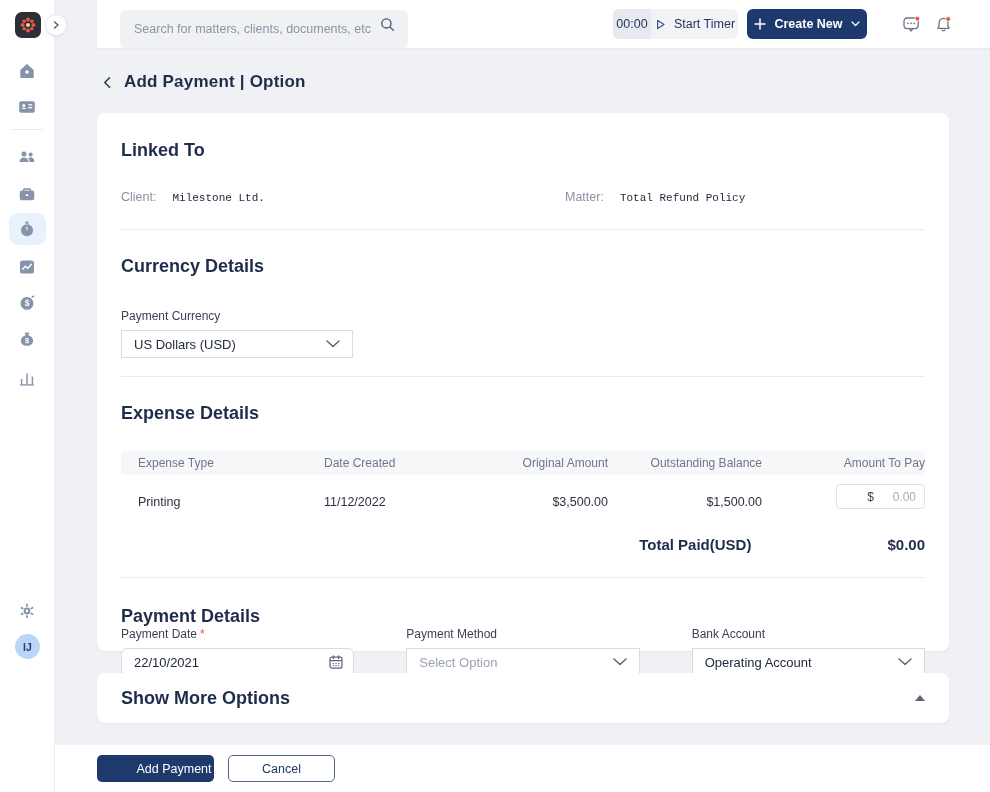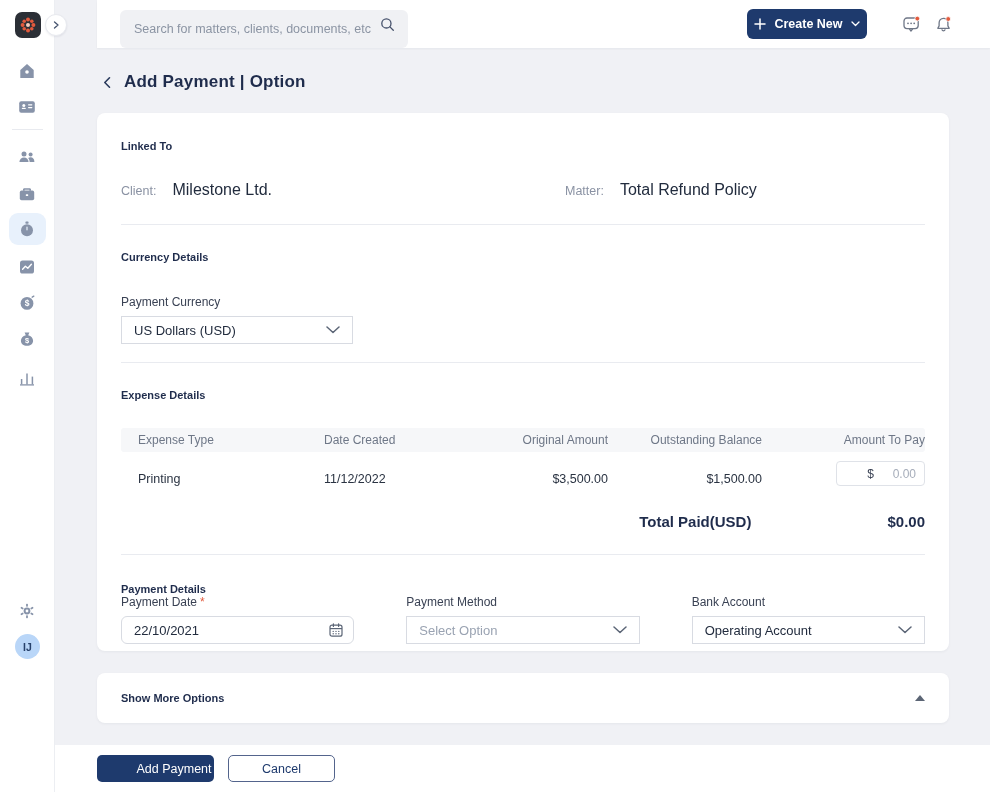--- a/index.html
+++ b/index.html
@@ -63,26 +63,26 @@
   }
   .top-icon { position:absolute; top:14px; width:21px; height:21px; }
   
   .page-title-row { position:absolute; left:100px; top:72px; display:flex; align-items:center; gap:9px; z-index:2; }
   .page-title { font-size:17px; font-weight:bold; color:#1f2c4c; letter-spacing:.2px; }
   .card {
     position:absolute; background:#fff; border-radius:8px;
     box-shadow:0 1px 3px rgba(20,30,60,.05);
   }
   .main-card { left:97px; top:113px; width:852px; height:538px; padding:0 24px; }
-  .section-h { font-size:11px; font-weight:bold; color:#1f2c4c; }
+  .section-h { font-size:18px; font-weight:bold; color:#1f2c4c; }
   .divider { border-top:1px solid #e9ebf0; }
   .linked-row { display:grid; grid-template-columns:444px 1fr; margin-top:29px; }
   .kv { display:flex; align-items:baseline; gap:16px; }
   .kv .k { font-size:12.5px; color:#8a92a3; }
-  .kv .v { font-size:16px; color:#222c3e; }
+  .kv .v { font-size:11px; color:#222c3e;font-family:Liberation Mono, monospace; }
   .field-label { font-size:12px; color:#3a4254; }
   .req { color:#e25a3d; margin-left:3px; }
   .selectbox, .textbox {
     height:28px; border:1px solid #d8dbe2; border-radius:0; background:#fff;
     display:flex; align-items:center; justify-content:space-between;
     padding:0 12px; font-size:13px; color:#222c3e;
   }
   .placeholder-text { color:#9aa3b2; }
   .w232 { width:232px; }
   
@@ -256,20 +256,29 @@
 
 <div class="topbar">
   <div class="search-wrap">
     <input class="search-input" type="text" placeholder="Search for matters, clients, documents, etc" style="">
     <svg class="search-icon ic" width="17" height="17" viewBox="0 0 17 17">
       <circle cx="7.4" cy="7.4" r="4.6" stroke="#44506a" stroke-width="1.3" fill="none"></circle>
       <path d="M10.9 10.9l3.4 3.4" stroke="#44506a" stroke-width="1.3" stroke-linecap="round"></path>
     </svg>
   </div>
 
+  <div class="timer">
+    <div class="timer-value">00:00</div>
+    <div class="timer-start">
+      <svg class="ic" width="13" height="13" viewBox="0 0 13 13">
+        <path d="M3.6 2.4v8.2l6.4-4.1Z" stroke="#3f548a" stroke-width="1.2" fill="none" stroke-linejoin="round"></path>
+      </svg>
+      <span>Start Timer</span>
+    </div>
+  </div>
 
   <button class="create-btn">
     <svg class="ic" width="12" height="12" viewBox="0 0 12 12">
       <path d="M6 1v10M1 6h10" stroke="#fff" stroke-width="1.5" stroke-linecap="round"></path>
     </svg>
     <span>Create New</span>
     <svg class="ic" width="9" height="6" viewBox="0 0 9 6">
       <path d="M1 1l3.5 3.5L8 1" stroke="#fff" stroke-width="1.3" fill="none" stroke-linecap="round" stroke-linejoin="round"></path>
     </svg>
   </button>

